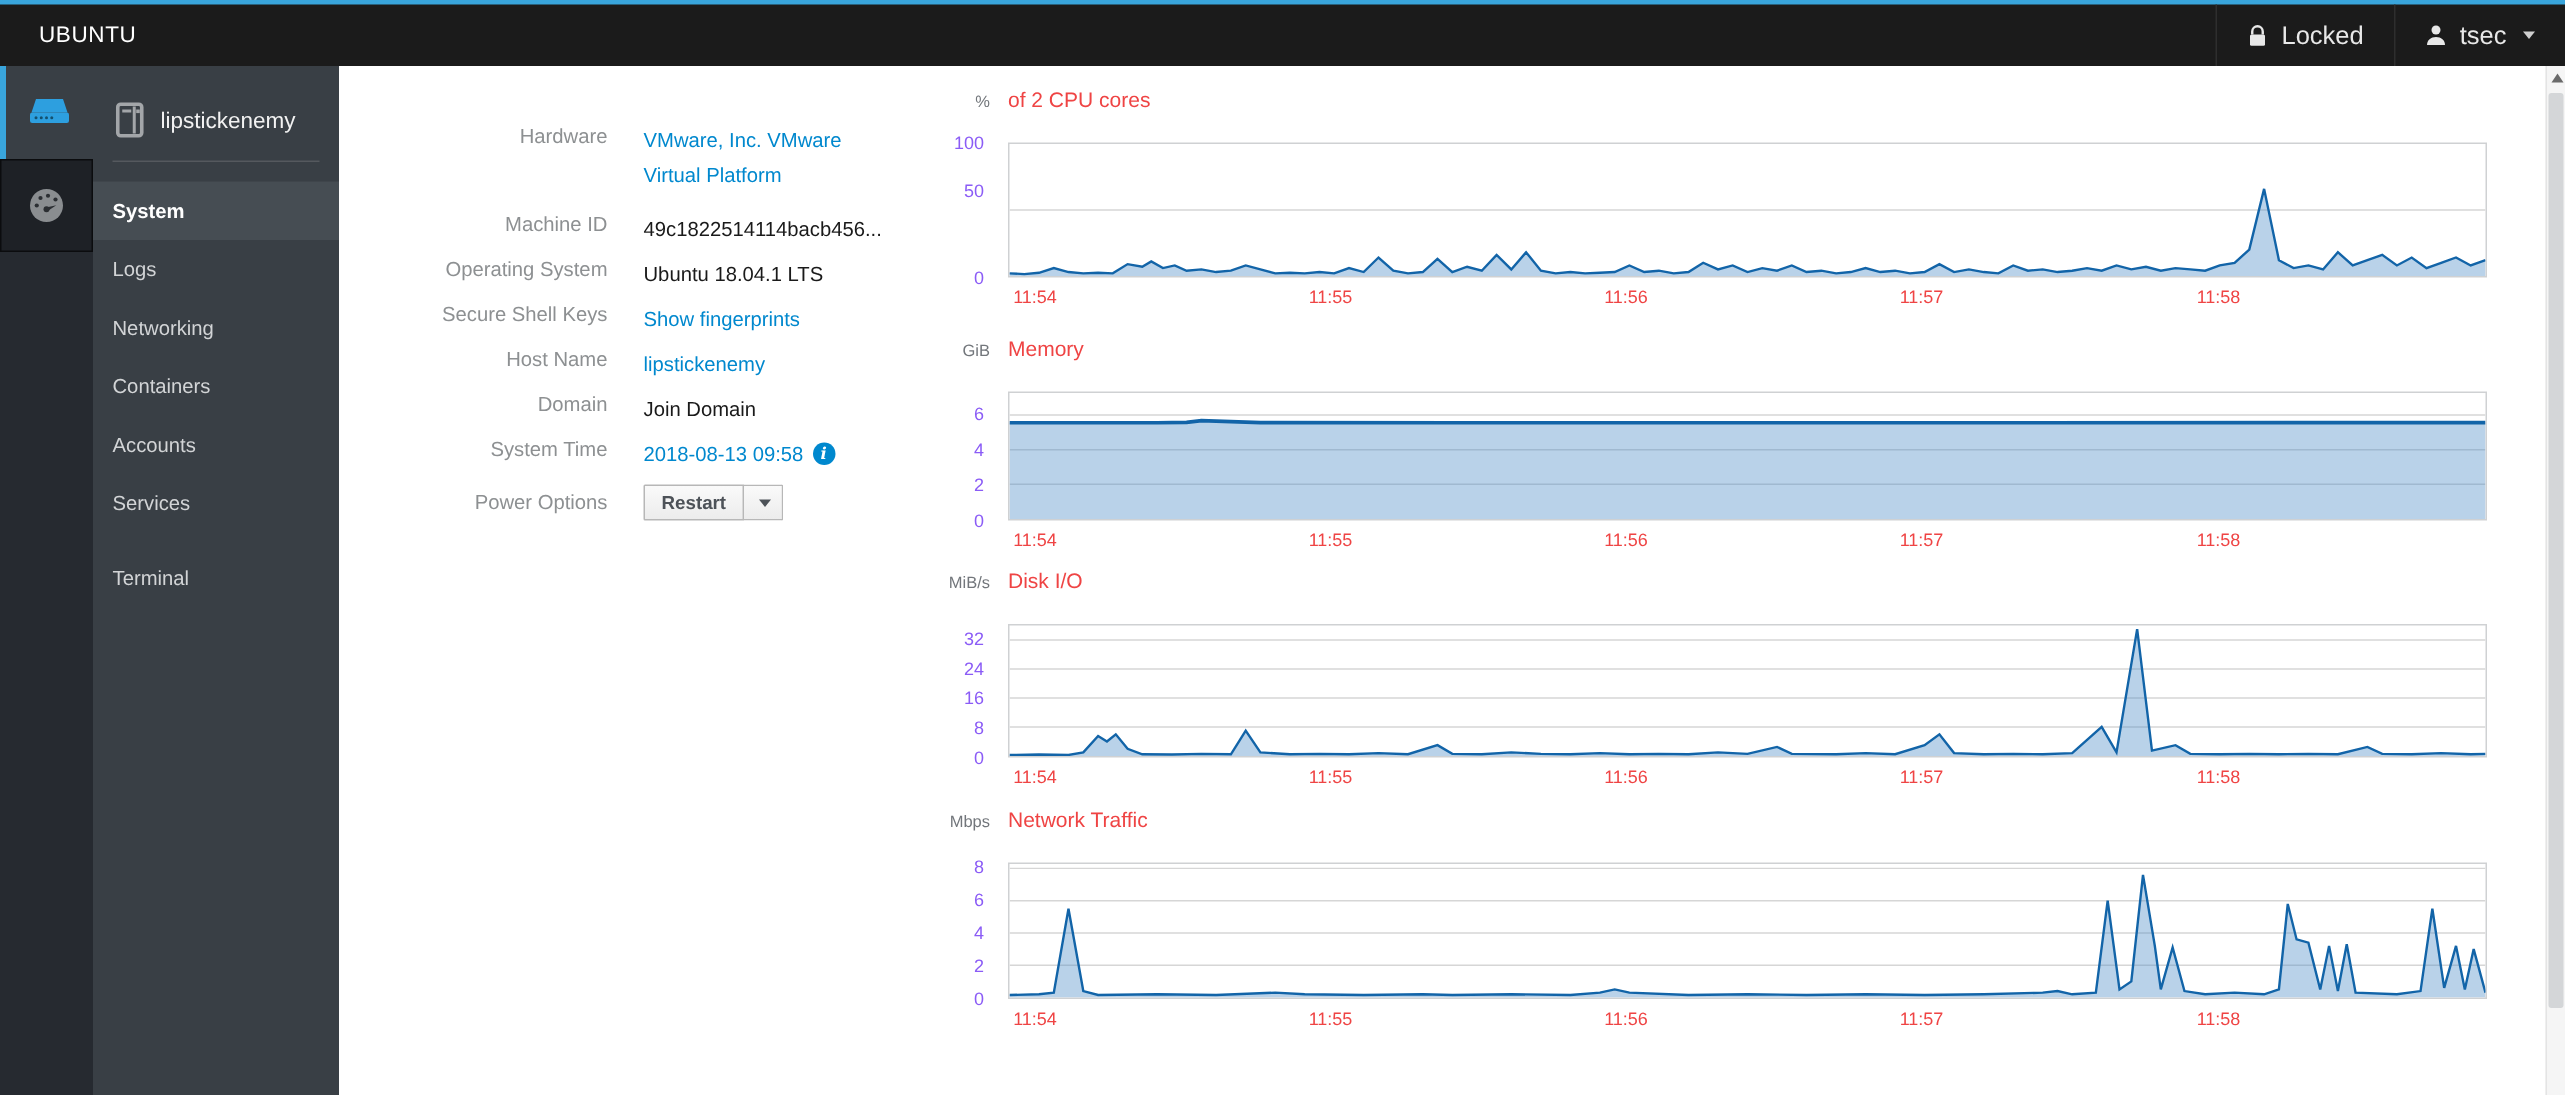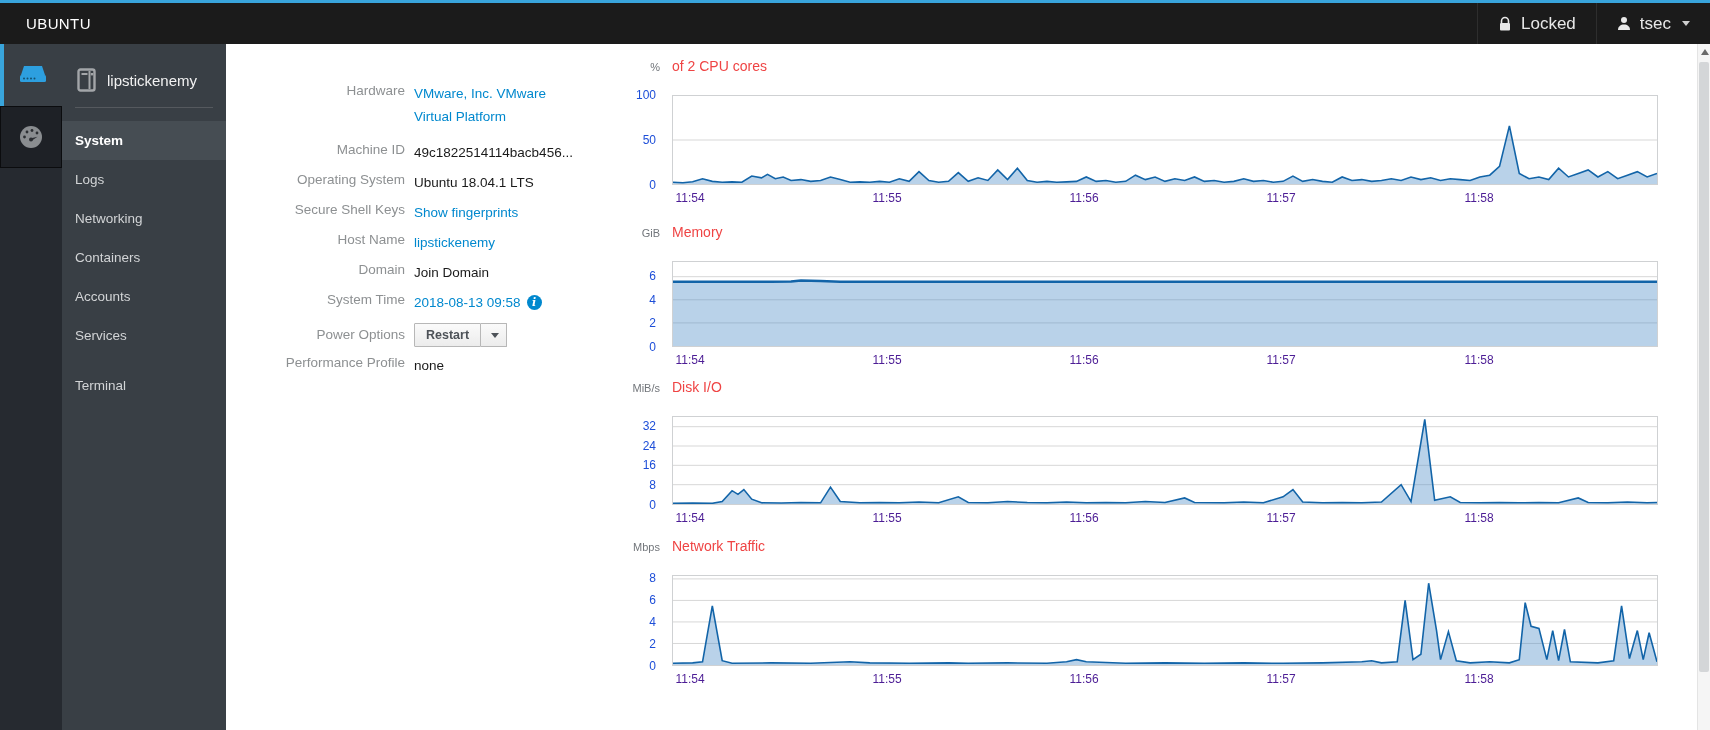--- a/index.html
+++ b/index.html
@@ -42,21 +42,21 @@
   .sb-up { position:absolute; top:5px; left:3px; width:0; height:0;
            border-left:4px solid transparent; border-right:4px solid transparent;
            border-bottom:6px solid #6a6a6a; }
   .sb-thumb { position:absolute; top:18px; left:1px; width:10px; height:610px;
               background:#d4d6d8; border-radius:2px; }
 
   
   .fields { position:absolute; left:240px; top:82px; width:360px; }
   .frow { display:flex; align-items:flex-start; margin-bottom:13px; }
   .flabel { width:165px; text-align:right; color:#8d9092; font-size:13.5px; padding-top:1px; flex:none; }
-  .fvalue { margin-left:9px; font-size:13.5px; color:#1a1a1a; max-width:170px; line-height:23px; }
+  .fvalue { margin-left:24px; font-size:13.5px; color:#1a1a1a; max-width:170px; line-height:23px; }
   .frow.tight { margin-bottom:7px; }
   a.link { color:#0088ce; text-decoration:none; cursor:pointer; }
   .stime { display:flex; align-items:center; gap:6px; }
   .info-icon { width:15px; height:15px; border-radius:50%; background:#0088ce; color:#fff;
                font-family:"DejaVu Serif", serif; font-style:italic; font-weight:bold; font-size:11px;
                display:inline-flex; align-items:center; justify-content:center; cursor:pointer; }
   .split-btn { display:inline-flex; margin-top:2px; }
   .btn-main { background:linear-gradient(#fafafa,#ececec); border:1px solid #b7b7b7;
               padding:4px 11px; font-size:12.5px; font-weight:bold; color:#4d5258;
               border-radius:1px 0 0 1px; cursor:pointer; font-family:inherit; }
@@ -69,24 +69,24 @@
   .chart { position:absolute; left:590px; width:1082px; }
   .chart-cpu { top:58px; }  .chart-mem { top:224px; }  .chart-disk { top:379px; }  .chart-net { top:538px; }
   .chart-head { height:20px; display:flex; align-items:baseline; }
   .chart-unit { width:82px; flex:none; text-align:right; padding-right:12px;
                 color:#72767b; font-size:11px; }
   .chart-title { color:#ef4444; font-size:14px; text-decoration:none; cursor:pointer; }
   .plot { position:absolute; left:82px; top:37px; width:986px; background:#fff;
           border:1px solid #cfd1d3; }
   .plot svg { position:absolute; left:0; top:0; width:100%; height:100%; }
   .ylabels { position:absolute; left:0; top:37px; width:74px; }
-  .ylabel { position:absolute; right:8px; color:#1d4ed8; font-size:12px; width:60px; text-align:right; }
+  .ylabel { position:absolute; right:8px; color:#8b5cf6; font-size:12px; width:60px; text-align:right; }
   .xlabels { position:absolute; left:82px; width:986px; }
   .xlabel { position:absolute; width:46px; margin-left:-23px; text-align:center;
-            color:#4c1d95; font-size:12px; }
+            color:#ef4444; font-size:12px; }
 
   
   .icon { display:inline-block; line-height:0; }
 </style>
 </head>
 <body>
 
 <div class="page">
 
   <div class="topbar">
@@ -216,34 +216,30 @@
       <div class="flabel" style="padding-top:6px;">Power Options</div>
       <div class="fvalue">
         <span class="split-btn">
           <button class="btn-main">Restart</button>
           <span class="btn-caret">
               <span class="caret"></span>
             </span>
         </span>
       </div>
     </div>
-    <div class="frow tight">
-      <div class="flabel">Performance Profile</div>
-      <div class="fvalue">none</div>
-    </div>
   </div>
 
   <div class="chart chart-cpu">
     <div class="chart-head">
       <span class="chart-unit">%</span>
       <a class="chart-title">of 2 CPU cores</a>
     </div>
     <div class="ylabels">
         <div class="ylabel" style="top: 83px;">0</div>
-        <div class="ylabel" style="top: 38px;">50</div>
+        <div class="ylabel" style="top: 25px;">50</div>
         <div class="ylabel" style="top: -7px;">100</div>
       </div>
     <div class="plot" style="height: 90px;">
         <svg viewBox="0 0 986 90" preserveAspectRatio="none">
           <line x1="0" x2="986" y1="45" y2="45" stroke="#d6d6d6" stroke-width="1"></line>
           <path d="M0 90 L0.0 88.2 L9.9 88.7 L19.7 87.8 L29.6 84.6 L39.4 87.3 L49.3 88.2 L59.2 87.8 L69.0 88.2 L78.9 81.9 L88.7 83.7 L94.7 80.1 L102.5 84.6 L110.4 82.8 L118.3 86.4 L128.2 85.5 L138.0 87.3 L147.9 86.4 L157.8 82.8 L167.6 85.5 L177.5 88.2 L187.3 87.8 L197.2 88.2 L207.1 87.3 L216.9 88.2 L226.8 84.6 L236.6 87.3 L246.5 77.4 L256.4 86.4 L266.2 88.2 L276.1 87.3 L285.9 78.3 L295.8 87.3 L305.7 83.7 L315.5 86.4 L325.4 75.6 L335.2 85.5 L345.1 73.8 L355.0 86.4 L364.8 88.2 L374.7 87.3 L384.5 88.2 L394.4 87.8 L404.3 87.3 L414.1 82.8 L424.0 87.3 L433.8 86.4 L443.7 88.2 L453.6 87.3 L463.4 81.0 L473.3 85.5 L483.1 82.8 L493.0 87.3 L502.9 84.6 L512.7 86.4 L522.6 82.8 L532.4 87.3 L542.3 86.4 L552.2 88.2 L562.0 87.3 L571.9 84.6 L581.7 87.3 L591.6 86.4 L601.5 88.2 L611.3 87.3 L621.2 81.9 L631.0 87.3 L640.9 85.5 L650.8 87.3 L660.6 88.2 L670.5 82.8 L680.3 86.4 L690.2 85.5 L700.1 87.3 L709.9 86.4 L719.8 84.6 L729.6 86.4 L739.5 82.8 L749.4 85.5 L759.2 83.7 L769.1 86.4 L778.9 84.6 L788.8 85.5 L798.7 86.4 L808.5 82.8 L818.4 81.0 L828.2 72.0 L838.1 30.6 L848.0 79.2 L857.8 84.6 L867.7 82.8 L877.5 85.5 L887.4 73.8 L897.3 82.8 L907.1 79.2 L917.0 75.6 L926.8 82.8 L936.7 77.4 L946.6 84.6 L956.4 81.0 L966.3 77.4 L976.1 82.8 L986.0 79.2 L986 90 Z" fill="rgba(80,143,199,0.40)"></path>
           <path d="M0.0 88.2 L9.9 88.7 L19.7 87.8 L29.6 84.6 L39.4 87.3 L49.3 88.2 L59.2 87.8 L69.0 88.2 L78.9 81.9 L88.7 83.7 L94.7 80.1 L102.5 84.6 L110.4 82.8 L118.3 86.4 L128.2 85.5 L138.0 87.3 L147.9 86.4 L157.8 82.8 L167.6 85.5 L177.5 88.2 L187.3 87.8 L197.2 88.2 L207.1 87.3 L216.9 88.2 L226.8 84.6 L236.6 87.3 L246.5 77.4 L256.4 86.4 L266.2 88.2 L276.1 87.3 L285.9 78.3 L295.8 87.3 L305.7 83.7 L315.5 86.4 L325.4 75.6 L335.2 85.5 L345.1 73.8 L355.0 86.4 L364.8 88.2 L374.7 87.3 L384.5 88.2 L394.4 87.8 L404.3 87.3 L414.1 82.8 L424.0 87.3 L433.8 86.4 L443.7 88.2 L453.6 87.3 L463.4 81.0 L473.3 85.5 L483.1 82.8 L493.0 87.3 L502.9 84.6 L512.7 86.4 L522.6 82.8 L532.4 87.3 L542.3 86.4 L552.2 88.2 L562.0 87.3 L571.9 84.6 L581.7 87.3 L591.6 86.4 L601.5 88.2 L611.3 87.3 L621.2 81.9 L631.0 87.3 L640.9 85.5 L650.8 87.3 L660.6 88.2 L670.5 82.8 L680.3 86.4 L690.2 85.5 L700.1 87.3 L709.9 86.4 L719.8 84.6 L729.6 86.4 L739.5 82.8 L749.4 85.5 L759.2 83.7 L769.1 86.4 L778.9 84.6 L788.8 85.5 L798.7 86.4 L808.5 82.8 L818.4 81.0 L828.2 72.0 L838.1 30.6 L848.0 79.2 L857.8 84.6 L867.7 82.8 L877.5 85.5 L887.4 73.8 L897.3 82.8 L907.1 79.2 L917.0 75.6 L926.8 82.8 L936.7 77.4 L946.6 84.6 L956.4 81.0 L966.3 77.4 L976.1 82.8 L986.0 79.2" fill="none" stroke="#1264a8" stroke-width="1.6"></path>
         </svg>
       </div>
     <div class="xlabels" style="top: 133px;">

